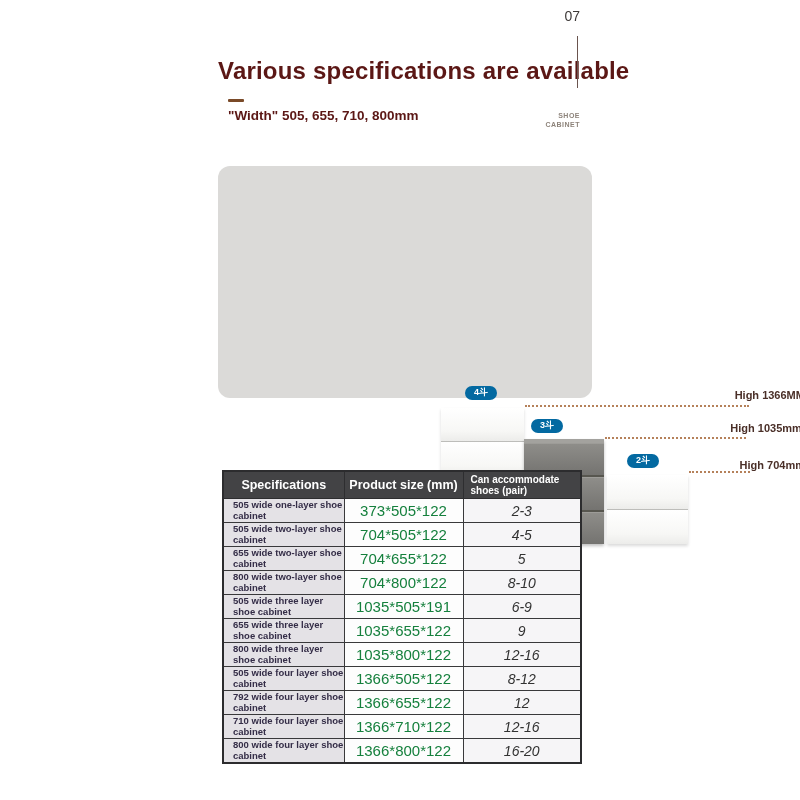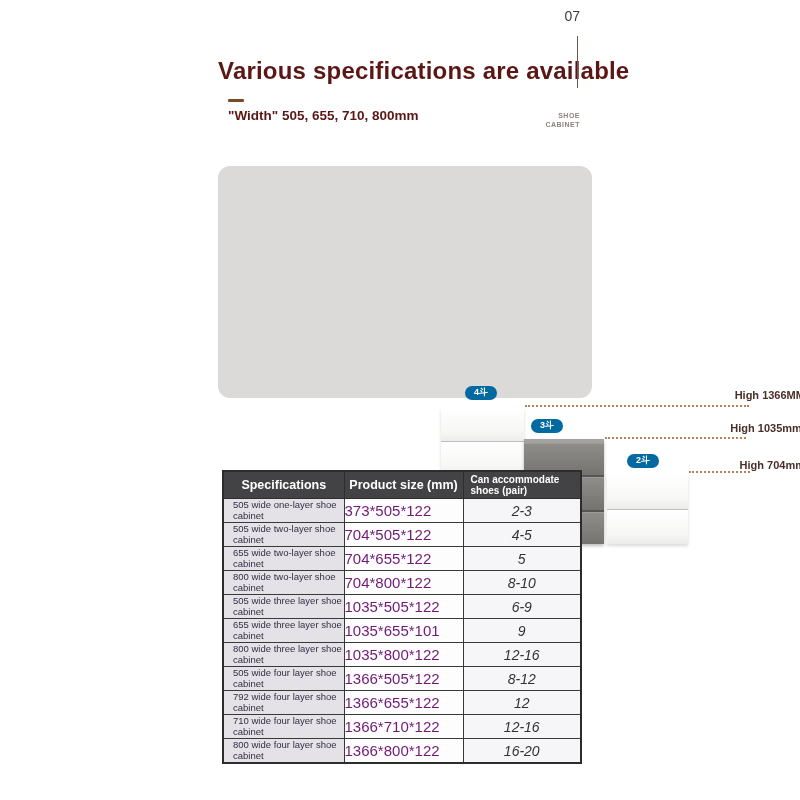--- a/index.html
+++ b/index.html
@@ -47,23 +47,23 @@
   .hl1{top:223px;} .hl2{top:256px;} .hl3{top:293px;}
 
   
   table.spec{position:absolute;left:222px;top:470px;width:358px;border-collapse:collapse;table-layout:fixed;
              border:2px solid #2c2c2e;}
   table.spec col.c1{width:121px;} table.spec col.c2{width:119px;} table.spec col.c3{width:118px;}
   table.spec th{background:#434345;color:#ffffff;border:1.5px solid #2e2e30;height:26px;
                 font-size:12.5px;font-weight:700;padding:0;}
   table.spec th.h3{font-size:10px;text-align:left;padding-left:7px;line-height:1.15;}
   table.spec td{border:1.5px solid #39393b;height:23px;padding:0;}
-  table.spec td.col1{background:#e4e2e6;color:#342d47;font-size:9.5px;font-weight:400;
+  table.spec td.col1{background:#e4e2e6;color:#342d47;font-size:9.5px;font-weight:700;
                      line-height:1.15;padding-left:9px;margin-left:37px;}
-  table.spec td.col2{background:#fdfdfd;color:#701a75;font-size:15px;}
+  table.spec td.col2{background:#fdfdfd;color:#15803d;font-size:15px;text-align:center;}
   table.spec td.col3{background:#f6f5f7;color:#323232;font-size:14px;text-align:center;font-style:italic;}
 </style>
 </head>
 <body>
 
 <div class="page">
 
   <div class="title2">Various specifications are available</div>
   <div class="dash"></div>
   <div class="subtitle">"Width" 505, 655, 710, 800mm</div>
@@ -132,26 +132,26 @@
           <td class="col2">704*655*122</td>
           <td class="col3">5</td>
         </tr>
         <tr>
           <td class="col1">800 wide two-layer shoe cabinet</td>
           <td class="col2">704*800*122</td>
           <td class="col3">8-10</td>
         </tr>
         <tr>
           <td class="col1">505 wide three layer shoe cabinet</td>
-          <td class="col2">1035*505*122</td>
+          <td class="col2">1035*505*191</td>
           <td class="col3">6-9</td>
         </tr>
         <tr>
           <td class="col1">655 wide three layer shoe cabinet</td>
-          <td class="col2">1035*655*101</td>
+          <td class="col2">1035*655*122</td>
           <td class="col3">9</td>
         </tr>
         <tr>
           <td class="col1">800 wide three layer shoe cabinet</td>
           <td class="col2">1035*800*122</td>
           <td class="col3">12-16</td>
         </tr>
         <tr>
           <td class="col1">505 wide four layer shoe cabinet</td>
           <td class="col2">1366*505*122</td>

